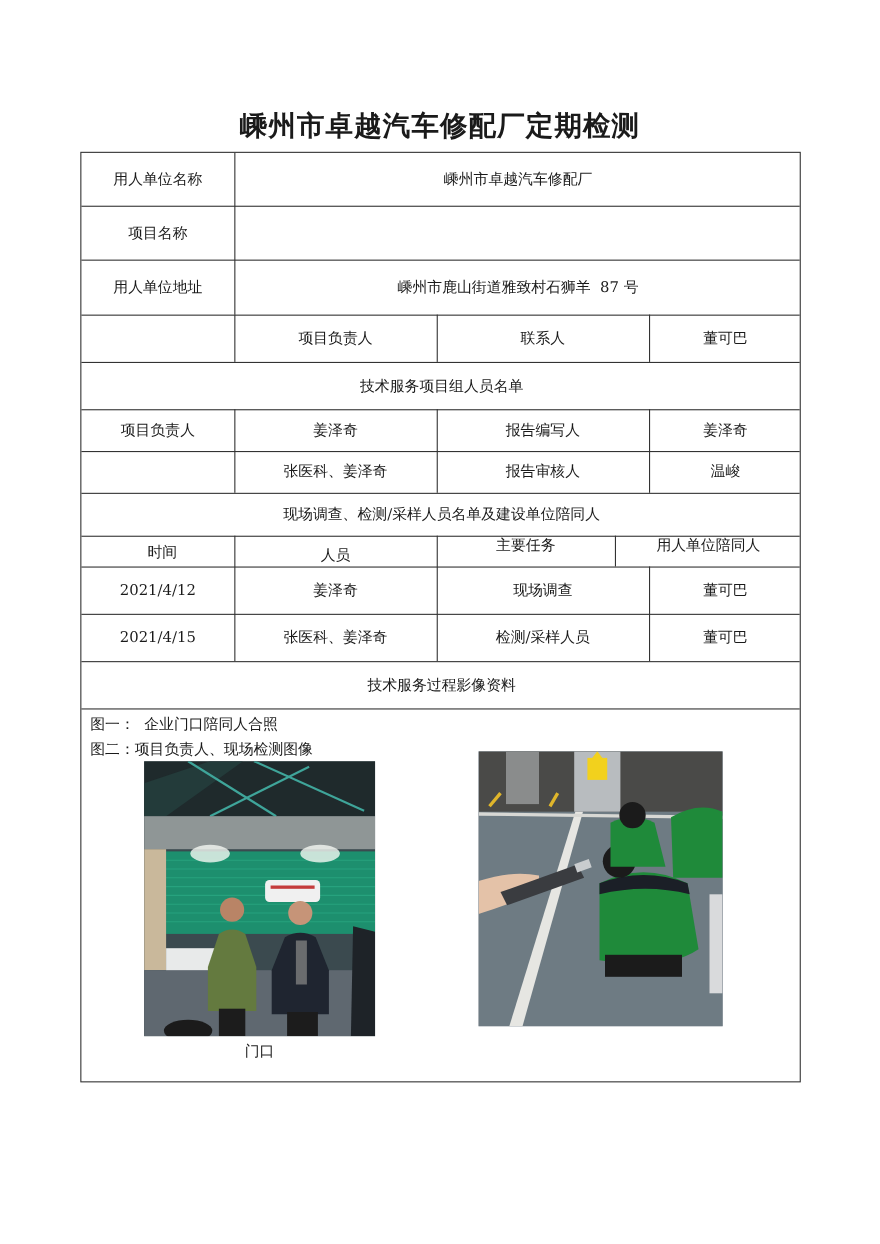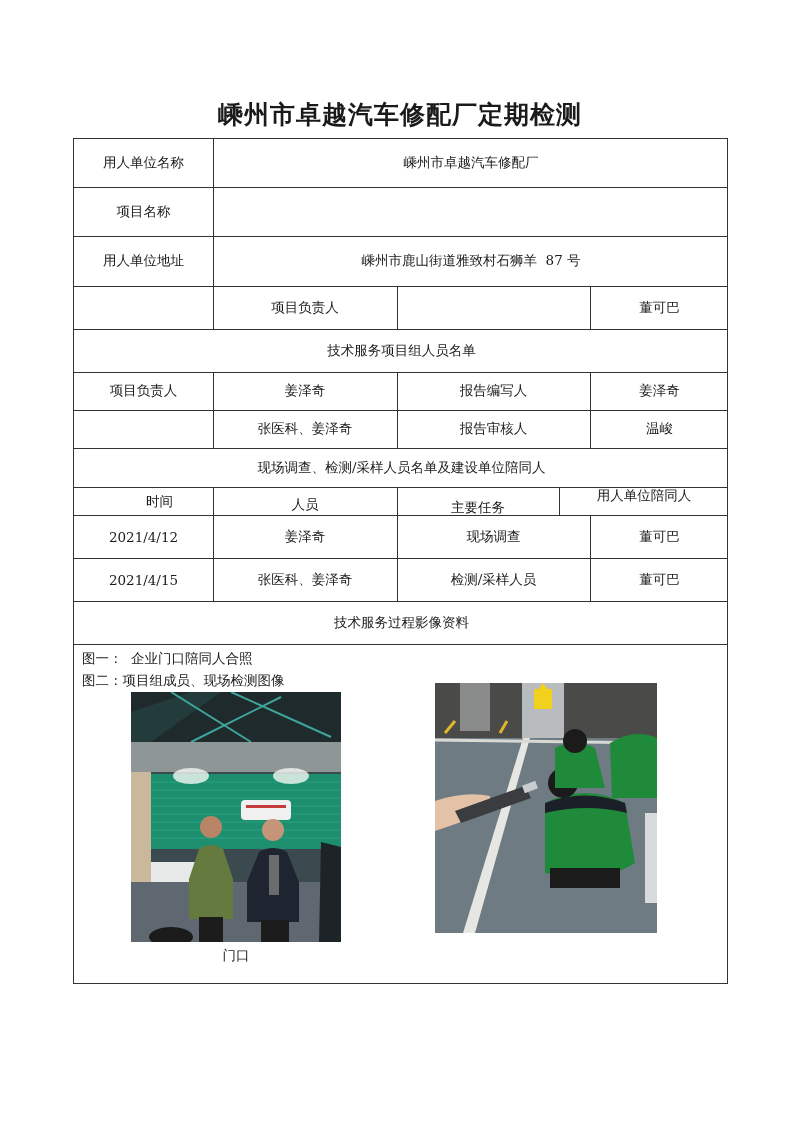--- a/index.html
+++ b/index.html
@@ -50,54 +50,55 @@
 
   <div class="cell" style="left:0; top:0; width:139px; height:48px">用人单位名称</div>
   <div class="cell" style="left:139px; top:0; width:516px; height:48px">嵊州市卓越汽车修配厂</div>
 
   <div class="cell" style="left:0; top:48px; width:139px; height:49px">项目名称</div>
 
   <div class="cell" style="left:0; top:97px; width:139px; height:50px">用人单位地址</div>
   <div class="cell" style="left:139px; top:97px; width:516px; height:50px; white-space:pre">嵊州市鹿山街道雅致村石狮羊  87 号</div>
 
   <div class="cell" style="left:139px; top:147px; width:184px; height:43px">项目负责人</div>
+  <div class="cell" style="left:323px; top:147px; width:193px; height:43px">联系人</div>
   <div class="cell" style="left:516px; top:147px; width:139px; height:43px">董可巴</div>
 
   <div class="cell" style="left:0; top:190px; width:655px; height:43px">技术服务项目组人员名单</div>
 
   <div class="cell" style="left:0; top:233px; width:139px; height:38px">项目负责人</div>
   <div class="cell" style="left:139px; top:233px; width:184px; height:38px">姜泽奇</div>
   <div class="cell" style="left:323px; top:233px; width:193px; height:38px">报告编写人</div>
   <div class="cell" style="left:516px; top:233px; width:139px; height:38px">姜泽奇</div>
 
   <div class="cell" style="left:139px; top:271px; width:184px; height:38px">张医科、姜泽奇</div>
   <div class="cell" style="left:323px; top:271px; width:193px; height:38px">报告审核人</div>
   <div class="cell" style="left:516px; top:271px; width:139px; height:38px">温峻</div>
 
   <div class="cell" style="left:0; top:309px; width:655px; height:39px">现场调查、检测/采样人员名单及建设单位陪同人</div>
 
-  <div class="cell" style="left:16px; top:348px; width:139px; height:28px; padding-top:2px; box-sizing:border-box">时间</div>
+  <div class="cell" style="left:4px; top:348px; width:139px; height:28px; padding-top:2px; box-sizing:border-box">时间</div>
   <div class="cell" style="left:139px; top:348px; width:184px; height:28px; padding-top:8px; box-sizing:border-box">人员</div>
-  <div class="cell top" style="left:323px; top:348px; width:162px; height:28px; padding-top:12px">主要任务</div>
+  <div class="cell top" style="left:323px; top:348px; width:162px; height:28px; padding-top:0">主要任务</div>
   <div class="cell top" style="left:485px; top:348px; width:170px; height:28px; padding-top:0">用人单位陪同人</div>
 
   <div class="cell" style="left:0; top:376px; width:139px; height:43px">2021/4/12</div>
   <div class="cell" style="left:139px; top:376px; width:184px; height:43px">姜泽奇</div>
   <div class="cell" style="left:323px; top:376px; width:193px; height:43px">现场调查</div>
   <div class="cell" style="left:516px; top:376px; width:139px; height:43px">董可巴</div>
 
   <div class="cell" style="left:0; top:419px; width:139px; height:43px">2021/4/15</div>
   <div class="cell" style="left:139px; top:419px; width:184px; height:43px">张医科、姜泽奇</div>
   <div class="cell" style="left:323px; top:419px; width:193px; height:43px">检测/采样人员</div>
   <div class="cell" style="left:516px; top:419px; width:139px; height:43px">董可巴</div>
 
   <div class="cell" style="left:0; top:462px; width:655px; height:43px">技术服务过程影像资料</div>
 
   <div class="caption-line" style="top:511px; white-space:pre">图一：  企业门口陪同人合照</div>
-  <div class="caption-line" style="top:533px">图二：项目组成员、现场检测图像</div>
+  <div class="caption-line" style="top:533px">图二：项目负责人、现场检测图像</div>
 
   <div class="photo" style="left:57px; top:553px; width:210px; height:250px; background:#3b4a4f">
     <svg width="210" height="250" viewBox="0 0 210 250">
       <rect x="0" y="0" width="210" height="50" fill="#1f2a2c"></rect>
       <polygon points="0,20 60,0 90,0 20,50 0,50" fill="#233b3a"></polygon>
       <line x1="40" y1="0" x2="120" y2="50" stroke="#3fa59a" stroke-width="2"></line>
       <line x1="100" y1="0" x2="200" y2="45" stroke="#3fa59a" stroke-width="2"></line>
       <line x1="150" y1="5" x2="60" y2="50" stroke="#3fa59a" stroke-width="2"></line>
       <rect x="0" y="50" width="210" height="30" fill="#8f9696"></rect>
       <rect x="20" y="82" width="190" height="75" fill="#1d8f6e"></rect>

